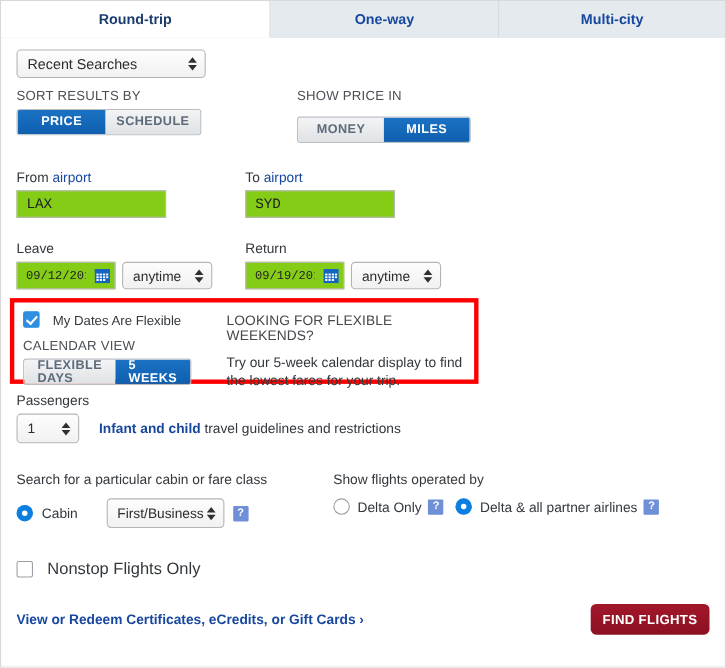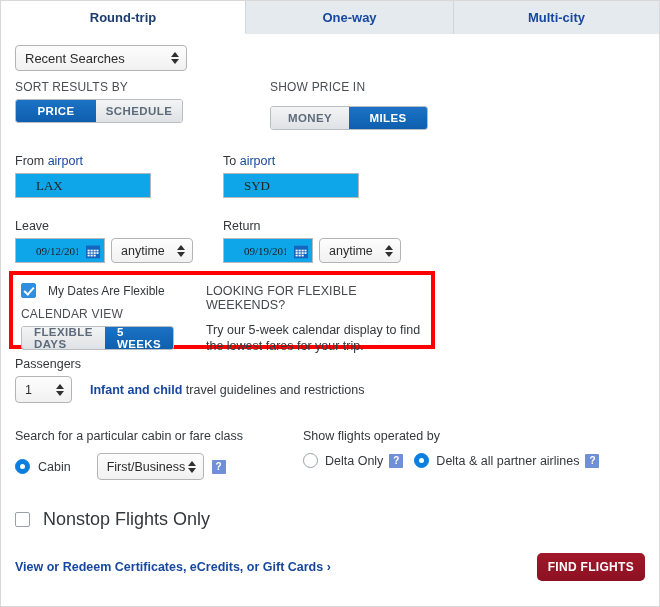--- a/index.html
+++ b/index.html
@@ -92,23 +92,23 @@
     display: flex; align-items: center; justify-content: center;
     cursor: pointer; text-transform: uppercase;
   }
   .tg-btn.off { background: linear-gradient(#f3f4f5,#dfe2e5); color: #5d6b7a; }
   .tg-btn.on  { background: linear-gradient(#1b72c4,#0f5fae); color: #ffffff; }
 
   .row { display: flex; }
 
   
   .txt {
-    border: 1px solid #b9b9b9; background: #0ea5e9;
+    border: 1px solid #b9b9b9; background: #84cc16;
     height: 25px; font-size: 13px; color: #222;
-    padding: 0 20px; font-family: Liberation Serif, serif;
+    padding: 0 8px; font-family: Liberation Mono, monospace;
   }
   .txt.airport { width: 136px; }
 
   
   .date-wrap {
     position: relative; display: inline-block;
   }
   .txt.date { width: 90px; padding-right: 26px; font-size: 11px; }
   .cal-icon {
     position: absolute; right: 5px; top: 50%; transform: translateY(-50%);
@@ -352,21 +352,21 @@
           <span class="help" style="margin-left:6px;">?</span>
           <span class="rb on" style="margin-left:11px;"></span>
           <span style="margin-left:7px; font-size:12.5px; color:#33383d;">Delta &amp; all partner airlines</span>
           <span class="help" style="margin-left:6px;">?</span>
         </div>
       </div>
     </div>
 
     <div class="row" style="align-items:center; margin-top:29px;">
       <span class="cb"></span>
-      <span style="margin-left:13px; font-size:18px; color:#33383d;">Nonstop Flights Only</span>
+      <span style="margin-left:13px; font-size:15px; color:#33383d;">Nonstop Flights Only</span>
     </div>
 
     <div class="row" style="align-items:center; justify-content:space-between; margin-top:23px;">
       <span class="link" style="font-size:12.5px; font-weight:bold;">View or Redeem Certificates, eCredits, or Gift Cards ›</span>
       <button class="find-btn">FIND FLIGHTS</button>
     </div>
 
   </div>
 
   <div class="redbox">

